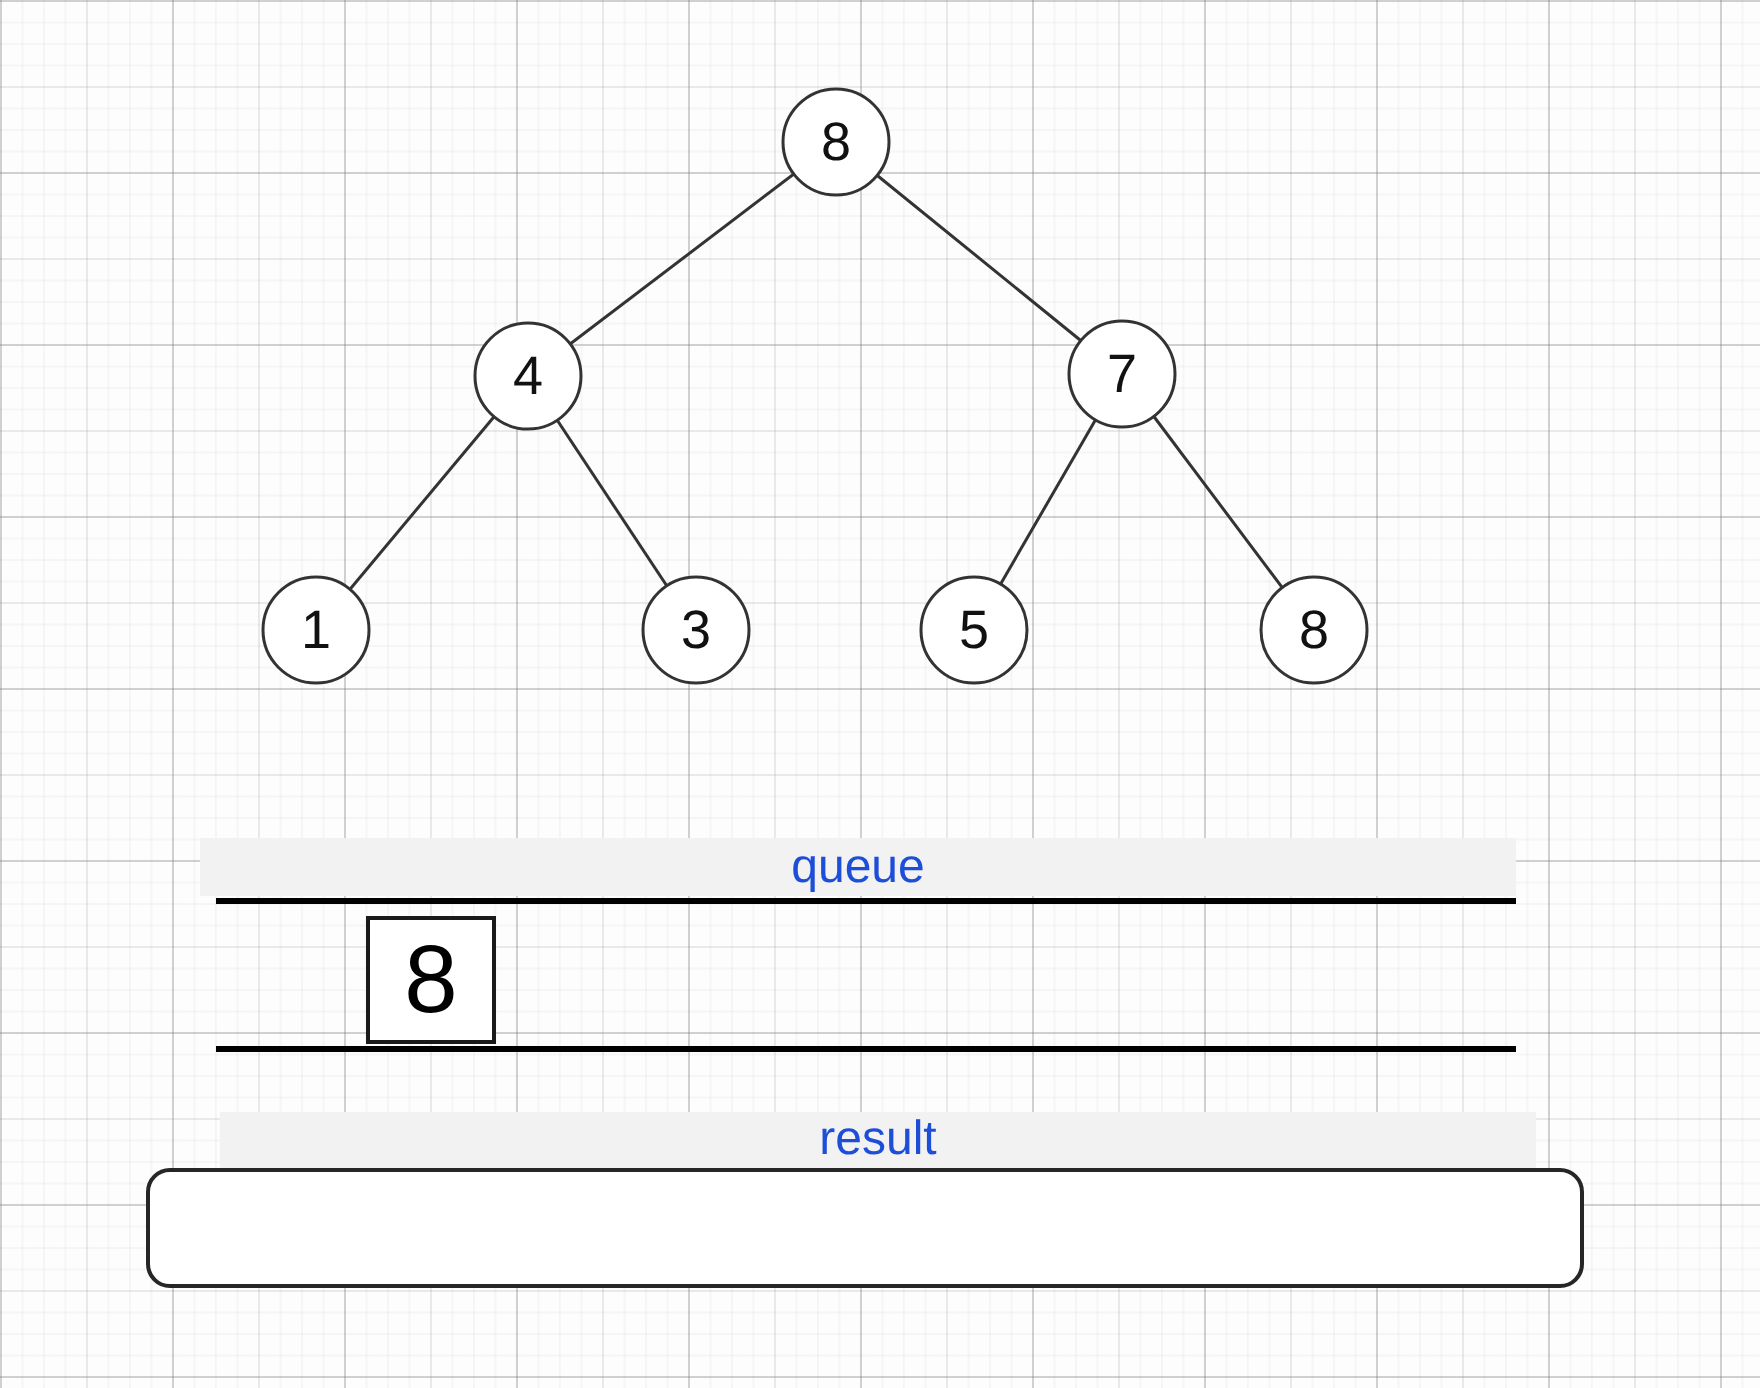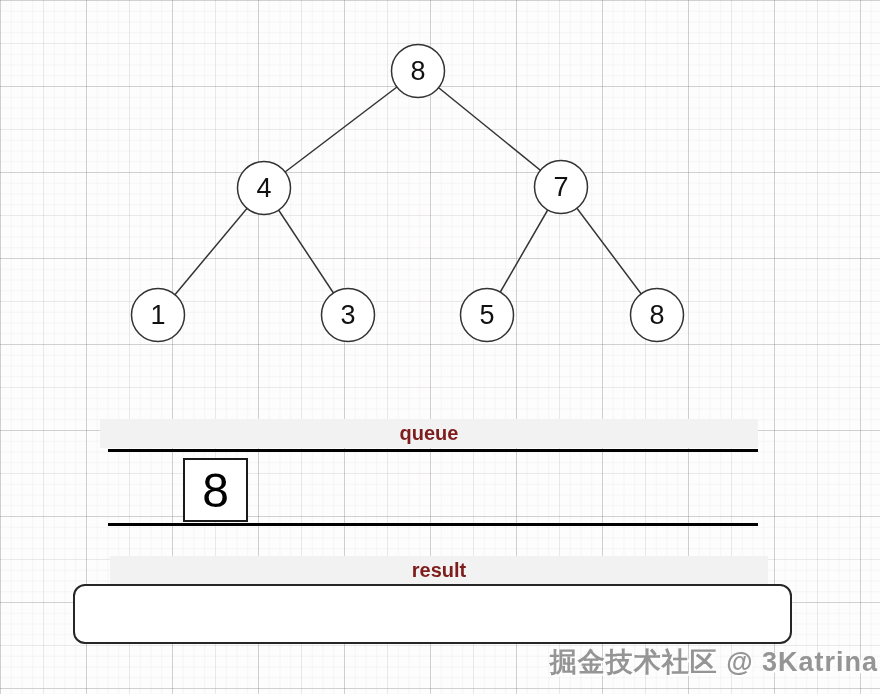--- a/index.html
+++ b/index.html
@@ -33,23 +33,22 @@
   .tree-svg text {
     font-family: "Liberation Sans", sans-serif;
     font-size: 27px;
     fill: #111111;
   }
   .section-bar {
     position: absolute;
     display: flex;
     align-items: center;
     justify-content: center;
-    font-size: 20px;
-    color: #7f1d1d;
-    font-weight: bold;
+    font-size: 24px;
+    color: #1d4ed8;
   }
   .queue-bar { left: 100px; top: 419px; width: 658px; height: 29px; }
   .result-bar { left: 110px; top: 556px; width: 658px; height: 28px; justify-content: center; }
   .h-line {
     position: absolute;
     left: 108px;
     width: 650px;
     height: 3px;
   }
   .queue-line-top { top: 449px; }
@@ -149,14 +148,13 @@
   <div class="queue-items">
       <div class="queue-item">8</div>
     </div>
   <div class="h-line queue-line-bottom" style="background: rgb(0, 0, 0);"></div>
 
   <div class="section-bar result-bar" style="background: rgb(242, 242, 242);">
     <span>result</span>
   </div>
   <div class="result-box"></div>
 
-  <div class="watermark">掘金技术社区 @ 3Katrina</div>
 </div>
 
 </body></html>

